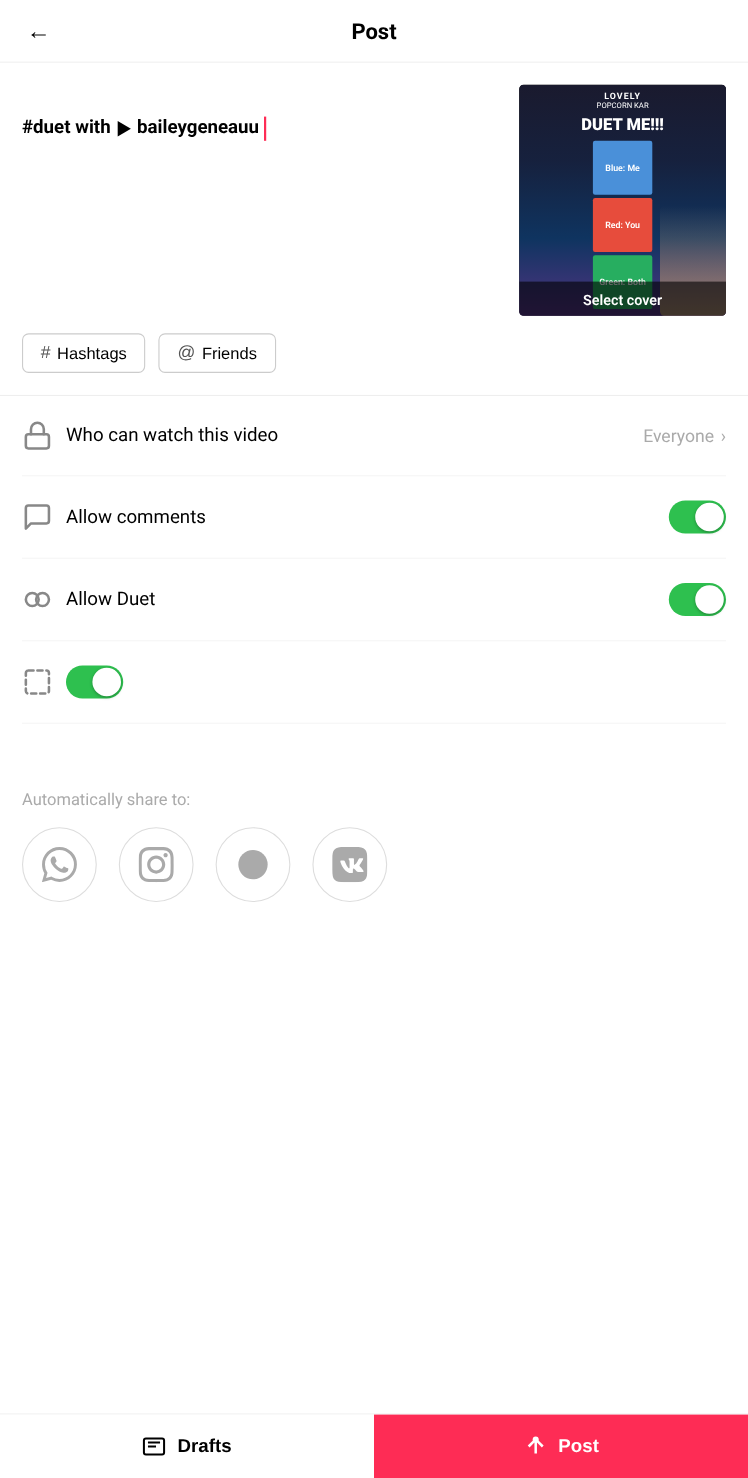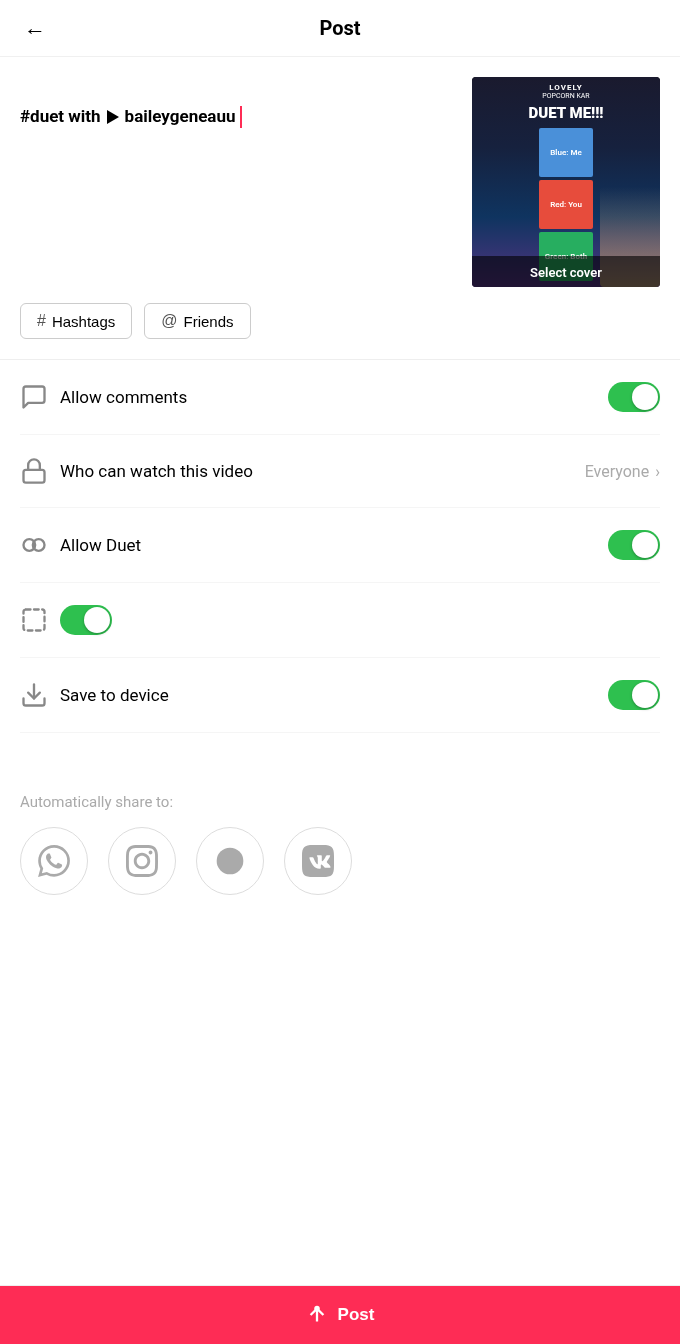--- a/index.html
+++ b/index.html
@@ -382,42 +382,42 @@
     <span class="tag-btn-icon">@</span>
     <span>Friends</span>
   </button>
 </div>
 
 <div class="divider"></div>
 
 <div class="settings-list">
 
   <div class="setting-row">
-    <div class="setting-icon icon-comment">
-      <svg viewBox="0 0 24 24" fill="none" stroke="#888" stroke-width="2" stroke-linecap="round" stroke-linejoin="round">
-        <path d="M21 15a2 2 0 0 1-2 2H7l-4 4V5a2 2 0 0 1 2-2h14a2 2 0 0 1 2 2z"></path>
-      </svg>
-    </div>
-    <span class="setting-label">Allow comments</span>
-    <div class="toggle">
-      <div class="toggle-knob"></div>
-    </div>
-  </div>
-
-  <div class="setting-row">
     <div class="setting-icon icon-lock">
       <svg viewBox="0 0 24 24" fill="none" stroke="#888" stroke-width="2" stroke-linecap="round" stroke-linejoin="round">
         <rect x="3" y="11" width="18" height="11" rx="2" ry="2"></rect>
         <path d="M7 11V7a5 5 0 0 1 10 0v4"></path>
       </svg>
     </div>
     <span class="setting-label">Who can watch this video</span>
     <div class="setting-right">
       <span class="setting-value">Everyone</span>
       <span class="chevron">›</span>
+    </div>
+  </div>
+
+  <div class="setting-row">
+    <div class="setting-icon icon-comment">
+      <svg viewBox="0 0 24 24" fill="none" stroke="#888" stroke-width="2" stroke-linecap="round" stroke-linejoin="round">
+        <path d="M21 15a2 2 0 0 1-2 2H7l-4 4V5a2 2 0 0 1 2-2h14a2 2 0 0 1 2 2z"></path>
+      </svg>
+    </div>
+    <span class="setting-label">Allow comments</span>
+    <div class="toggle">
+      <div class="toggle-knob"></div>
     </div>
   </div>
 
   <div class="setting-row">
     <div class="setting-icon icon-duet">
       <svg viewBox="0 0 24 24" fill="none" stroke="#888" stroke-width="2" stroke-linecap="round" stroke-linejoin="round">
         <circle cx="8" cy="12" r="5"></circle>
         <circle cx="16" cy="12" r="5"></circle>
       </svg>
     </div>
@@ -431,33 +431,20 @@
     <div class="setting-icon icon-stitch">
       <svg viewBox="0 0 24 24" fill="none" stroke="#888" stroke-width="2" stroke-linecap="round" stroke-linejoin="round">
         <rect x="3" y="3" width="18" height="18" rx="2" stroke-dasharray="4 3"></rect>
       </svg>
     </div>
     <div class="toggle">
       <div class="toggle-knob"></div>
     </div>
   </div>
 
-  <div class="setting-row">
-    <div class="setting-icon icon-download">
-      <svg viewBox="0 0 24 24" fill="none" stroke="#888" stroke-width="2" stroke-linecap="round" stroke-linejoin="round">
-        <path d="M21 15v4a2 2 0 0 1-2 2H5a2 2 0 0 1-2-2v-4"></path>
-        <polyline points="7 10 12 15 17 10"></polyline>
-        <line x1="12" y1="15" x2="12" y2="3"></line>
-      </svg>
-    </div>
-    <span class="setting-label">Save to device</span>
-    <div class="toggle">
-      <div class="toggle-knob"></div>
-    </div>
-  </div>
 
 </div>
 
 <div class="spacer"></div>
 
 <div class="share-section">
   <div class="share-label">Automatically share to:</div>
   <div class="share-icons">
 
     <button class="share-icon-btn">
@@ -485,20 +472,28 @@
         <path d="M15.684 0H8.316C1.592 0 0 1.592 0 8.316v7.368C0 22.408 1.592 24 8.316 24h7.368C22.408 24 24 22.408 24 15.684V8.316C24 1.592 22.391 0 15.684 0zm3.692 17.123h-1.744c-.66 0-.862-.523-2.049-1.714-1.033-1.01-1.49-.916-1.49.216v1.563c0 .374-.122.6-1.144.6-1.685 0-3.553-.998-4.87-2.854-1.977-2.774-2.52-4.85-2.52-5.287 0-.25.098-.484.589-.484h1.744c.437 0 .605.2.773.667.851 2.462 2.273 4.62 2.858 4.62.22 0 .32-.1.32-.657V9.815c-.066-1.18-.691-1.277-.691-1.697 0-.2.168-.405.437-.405h2.744c.37 0 .5.2.5.624v3.354c0 .374.168.5.272.5.22 0 .405-.126.81-.53 1.254-1.404 2.152-3.559 2.152-3.559.12-.25.31-.482.748-.482h1.744c.527 0 .64.27.527.624-.22.996-2.362 4.044-2.362 4.044-.187.3-.25.437 0 .77.183.25.78.77 1.18 1.233.73.837 1.29 1.54 1.44 2.027.153.48-.1.726-.578.726z"></path>
       </svg>
     </button>
 
   </div>
 </div>
 
 <div class="bottom-spacer"></div>
 
 <div class="bottom-buttons">
+  <button class="drafts-btn">
+    <svg width="22" height="22" viewBox="0 0 24 24" fill="none" stroke="#000" stroke-width="2">
+      <rect x="2" y="4" width="20" height="16" rx="2"></rect>
+      <line x1="6" y1="8" x2="18" y2="8"></line>
+      <line x1="6" y1="12" x2="14" y2="12"></line>
+    </svg>
+    <span>Drafts</span>
+  </button>
   <button class="post-btn">
     <svg width="22" height="22" viewBox="0 0 24 24" fill="none" stroke="#fff" stroke-width="2.5">
       <path d="M12 19V5M5 12l7-7 7 7"></path>
       <circle cx="12" cy="5" r="3" fill="#fff" stroke="none"></circle>
     </svg>
     <span>Post</span>
   </button>
 </div>
 
 </body></html>

